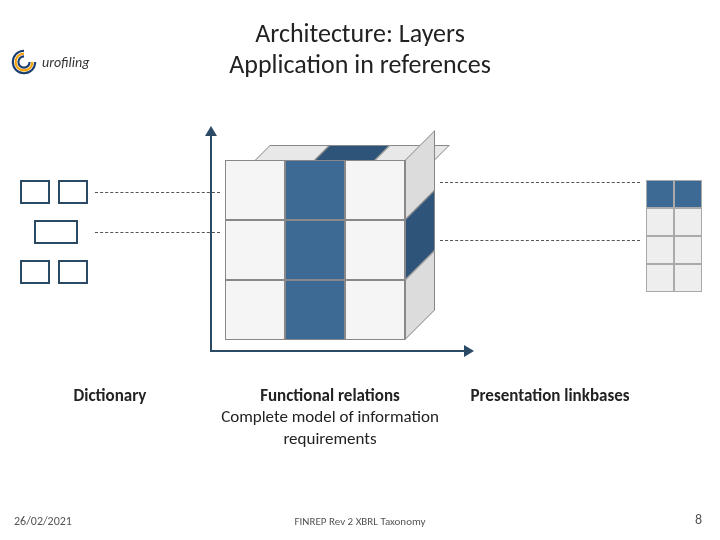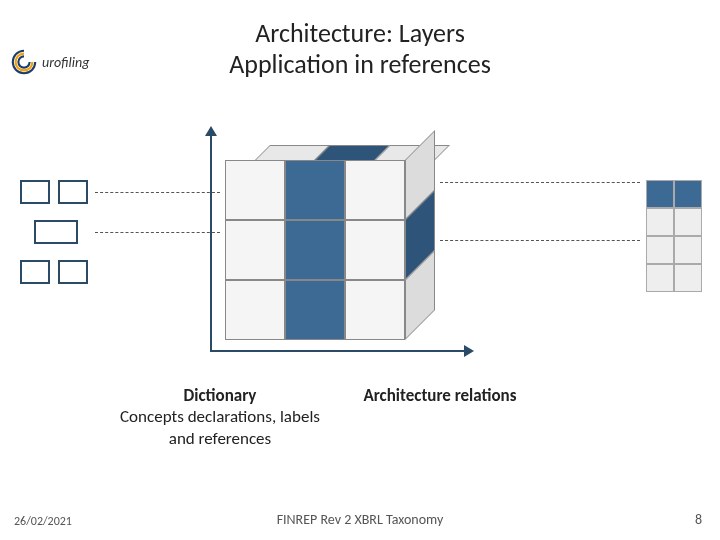--- a/index.html
+++ b/index.html
@@ -30,25 +30,25 @@
   
   .sidecell { position: absolute; width: 30px; height: 60px; border: 1px solid #888; background: #dcdcdc; transform: skewY(-45deg); transform-origin: top left; }
   .sidecell.fill { background: #2f547a; }
   
   .dash { position: absolute; border-top: 1.5px dashed #555; height: 0; }
   
   .rightgrid { position: absolute; right: 18px; top: 50px; display: grid; grid-template-columns: 28px 28px; grid-template-rows: 28px 28px 28px 28px; }
   .rcell { border: 1px solid #aaa; background: #eee; }
   .rcell.fill { background: #3d6a95; }
   
-  .captions { position: absolute; top: 385px; width: 660px; display: flex; justify-content: center; text-align: center; font-size: 17px; color: #222; }
+  .captions { position: absolute; top: 385px; width: 660px; display: flex; justify-content: flex-start; text-align: center; font-size: 17px; color: #222; }
   .cap { width: 220px; line-height: 1.25; }
   .cap b { display: block; font-weight: 600; }
   .footer-date { position: absolute; bottom: 12px; left: 14px; font-size: 12px; color: #555; }
-  .footer-center { position: absolute; bottom: 12px; left: 50%; transform: translateX(-50%); font-size: 14px; color: #555; }
+  .footer-center { position: absolute; bottom: 12px; left: 50%; transform: translateX(-50%); font-size: 11px; color: #555; }
   .footer-page { position: absolute; bottom: 12px; right: 18px; font-size: 14px; color: #555; }
 </style>
 </head>
 <body>
 
 <div class="logo">
   <span class="logo-icon">
     <svg viewBox="0 0 40 40">
       <path d="M20 4 A16 16 0 1 0 36 20" stroke="#1b3d6d" stroke-width="3" fill="none"></path>
       <path d="M20 8 A12 12 0 1 0 32 20" stroke="#f4a000" stroke-width="3" fill="none"></path>
@@ -110,22 +110,25 @@
     <div class="rcell"></div>
     <div class="rcell"></div>
     <div class="rcell"></div>
     <div class="rcell"></div>
   </div>
 </div>
 
 <div class="captions">
   <div class="cap">
     <b>Dictionary</b>
-    <span>Concepts declarations, labels and references</span>
   </div>
   <div class="cap">
-    <b>Architecture relations</b>
+    <b>Functional relations</b>
+    <span>Complete model of information requirements</span>
+  </div>
+  <div class="cap">
+    <b>Presentation linkbases</b>
   </div>
 </div>
 
 <div class="footer-date">26/02/2021</div>
 <div class="footer-center">FINREP Rev 2 XBRL Taxonomy</div>
 <div class="footer-page">8</div>
 
 </body></html>

